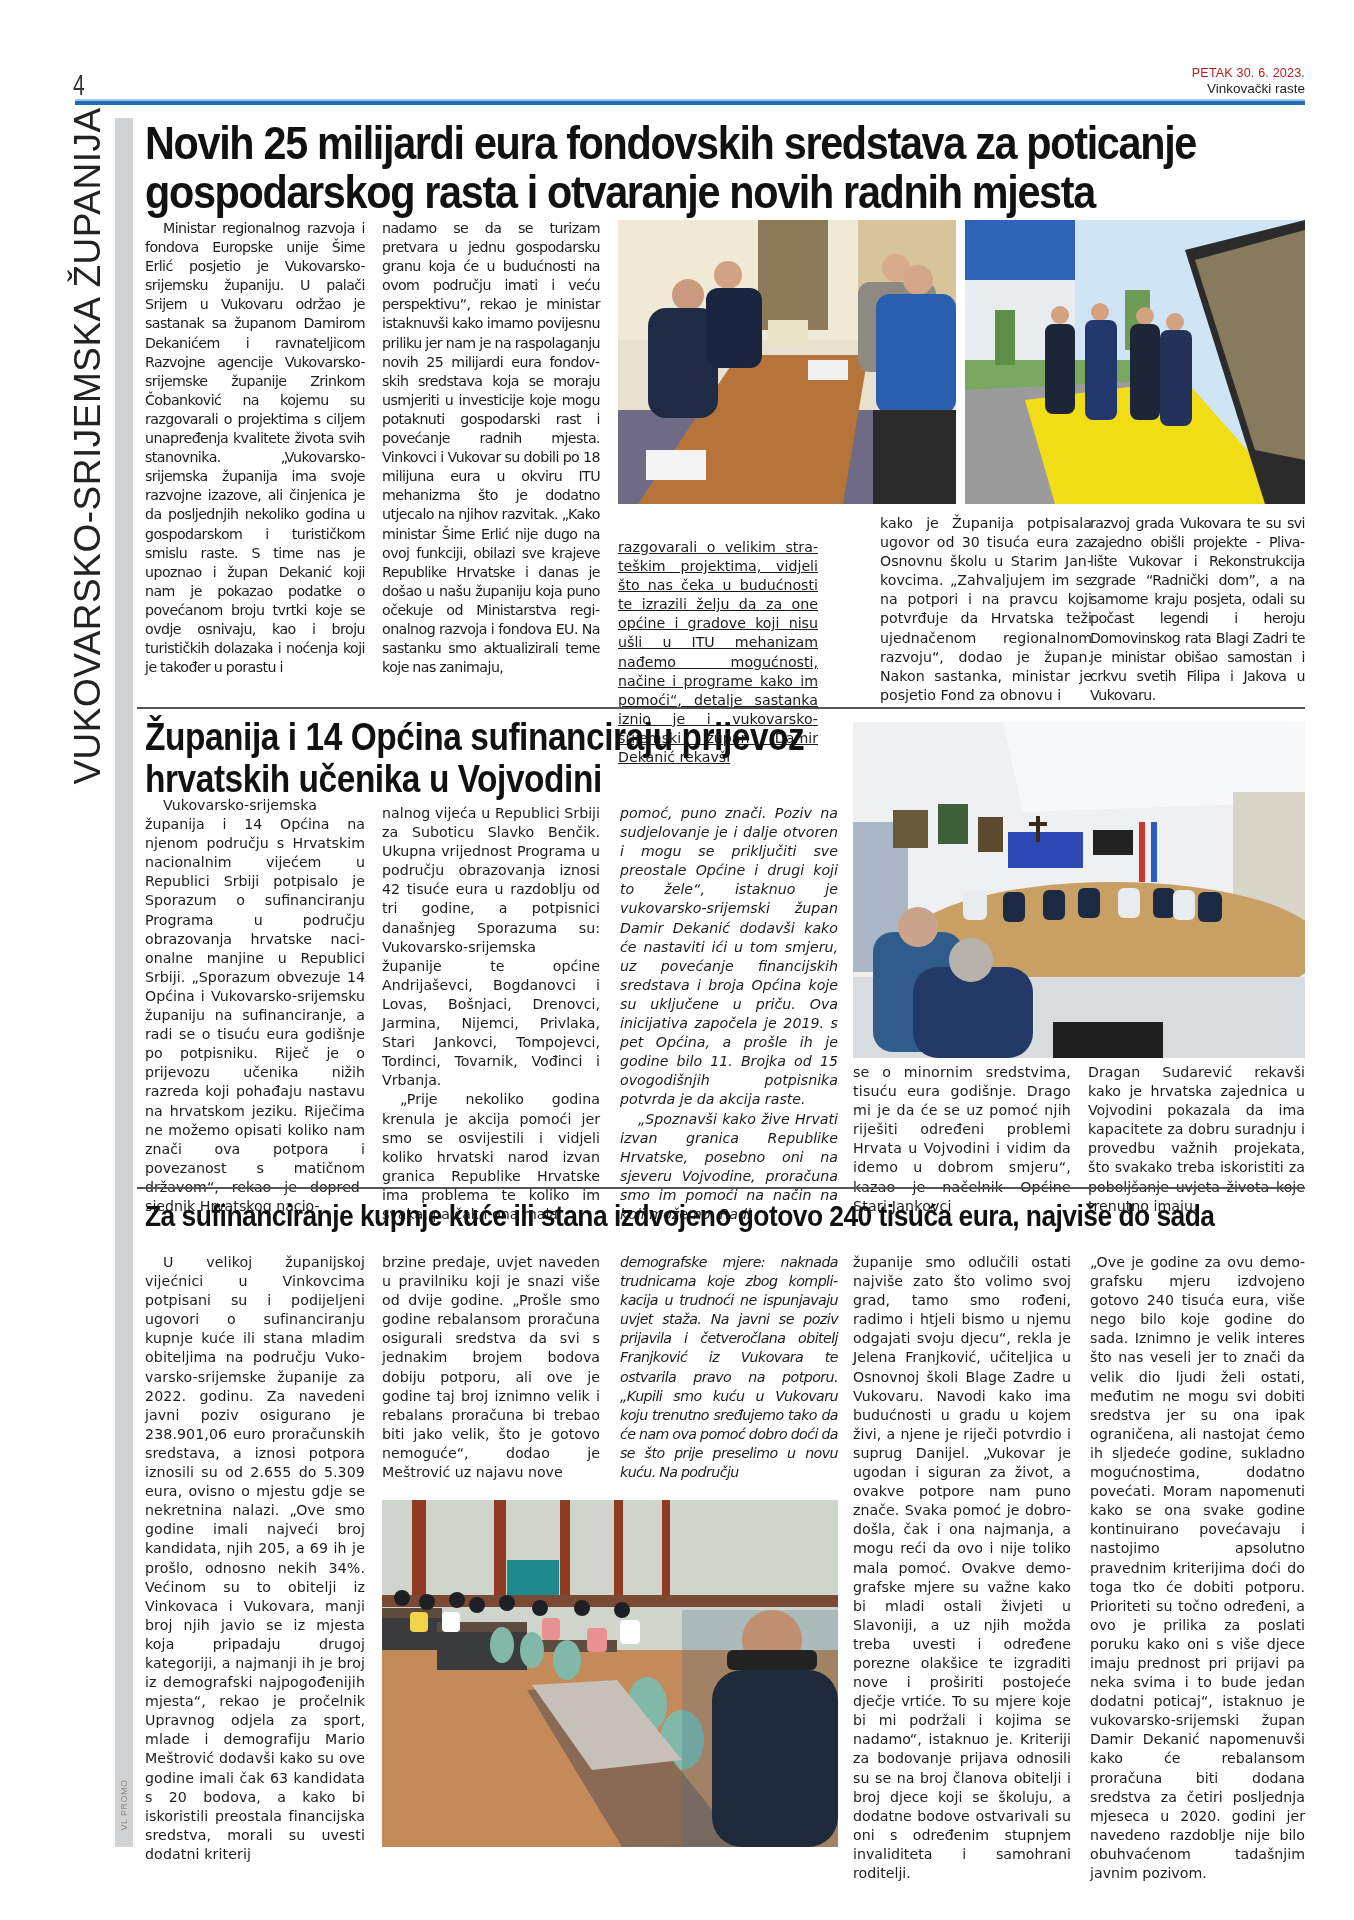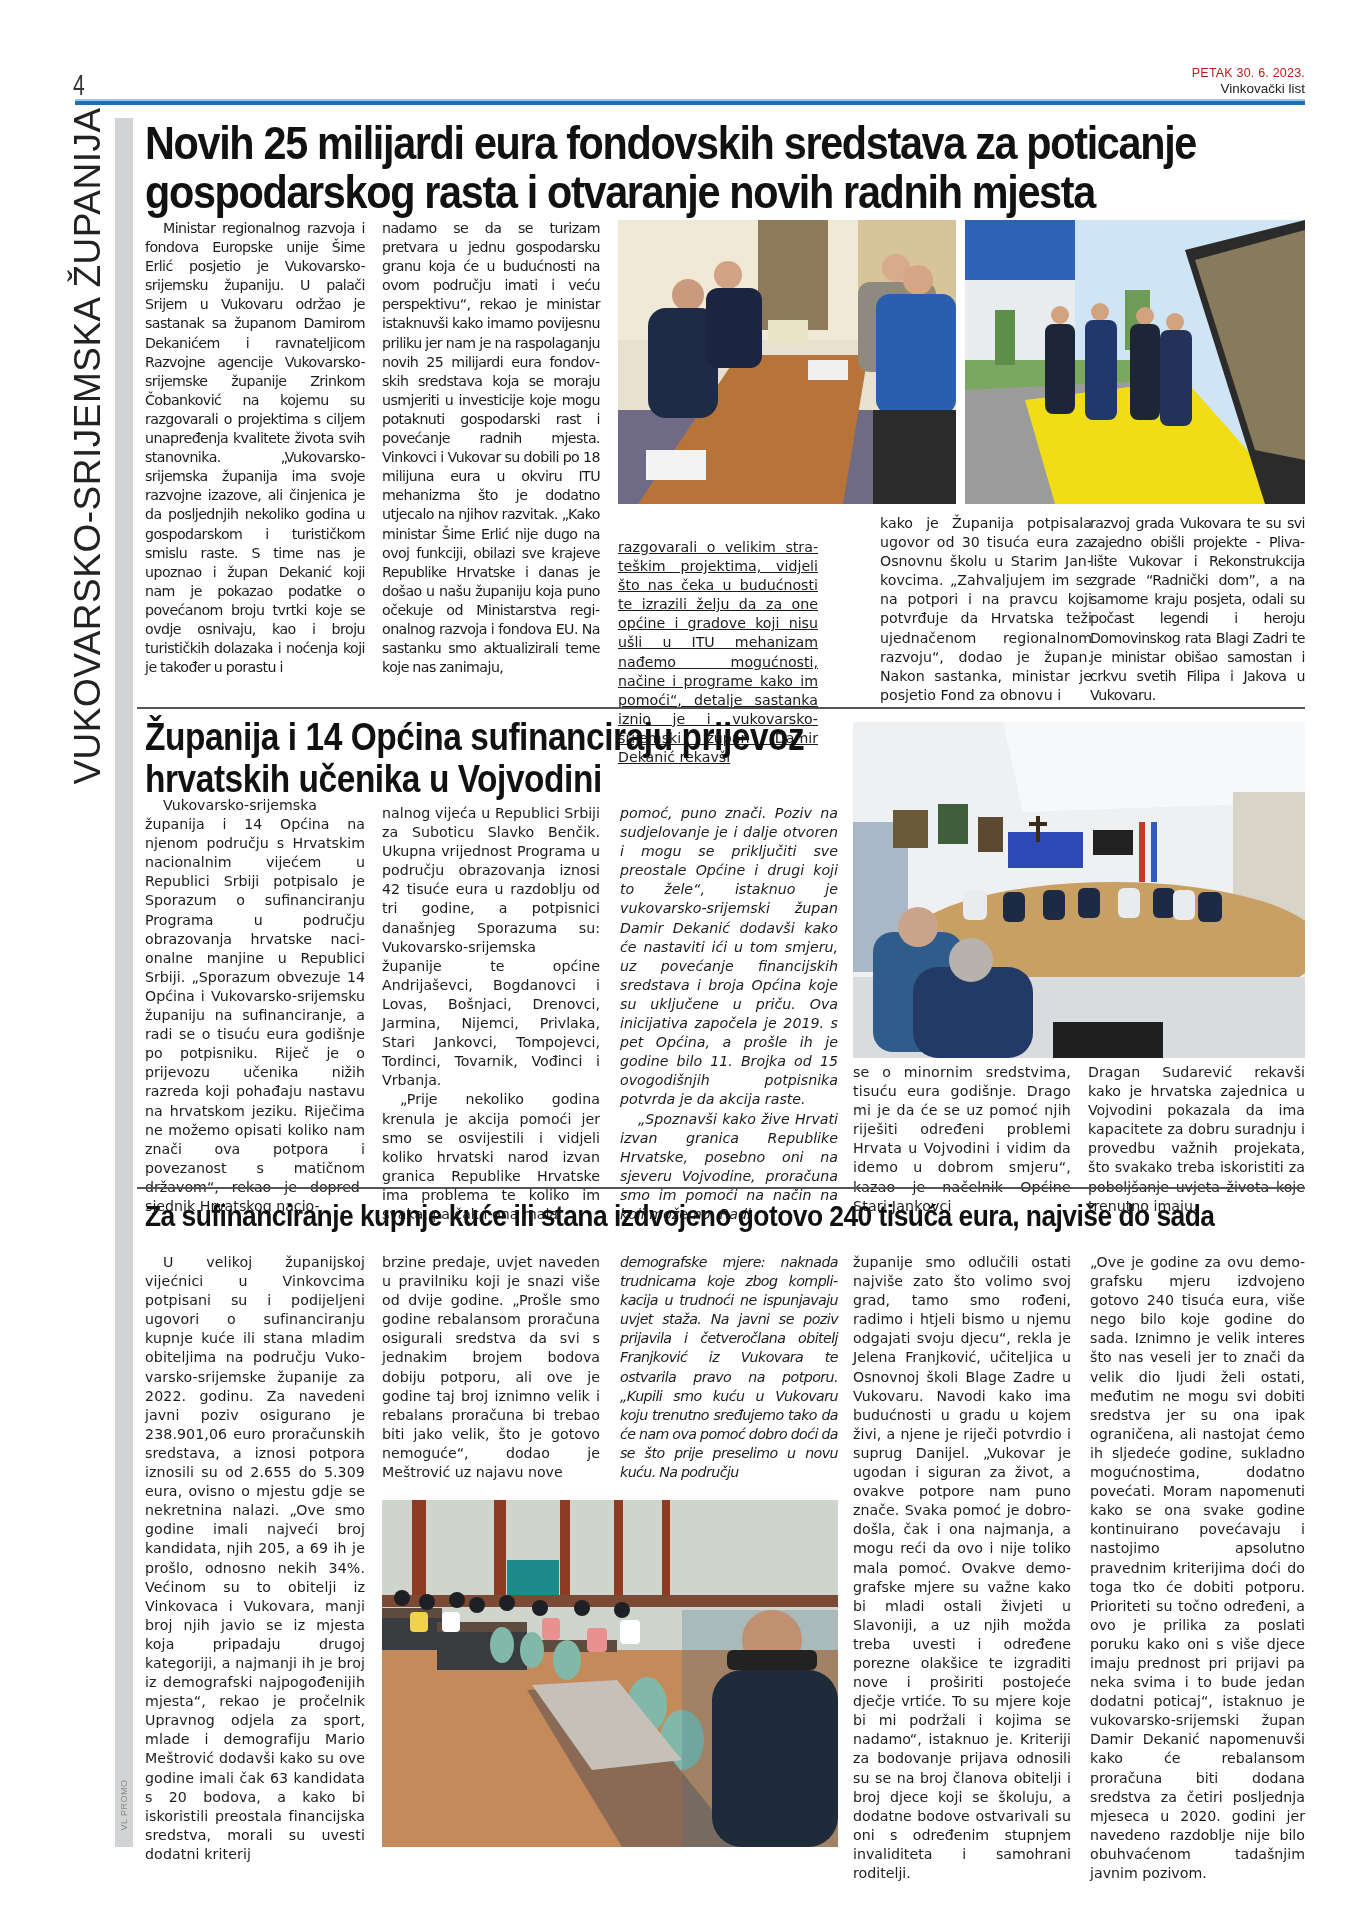--- a/index.html
+++ b/index.html
@@ -31,21 +31,21 @@
 
   .photo { overflow:hidden; }
   .photo svg { display:block; width:100%; height:100%; }
 </style>
 </head>
 <body>
 
 <div class="abs pagenum">4</div>
 <div class="abs hdr-right">
   <div class="hdr-date">PETAK 30. 6. 2023.</div>
-  <div class="hdr-paper">Vinkovački list</div>
+  <div class="hdr-paper">Vinkovački raste</div>
 </div>
 <div class="abs blue-rule-light"></div>
 <div class="abs blue-rule"></div>
 
 <div class="abs section-label">
   <span>VUKOVARSKO-SRIJEMSKA ŽUPANIJA</span>
 </div>
 <div class="abs gray-bar"></div>
 <div class="abs promo">
   <span>VL PROMO</span>

